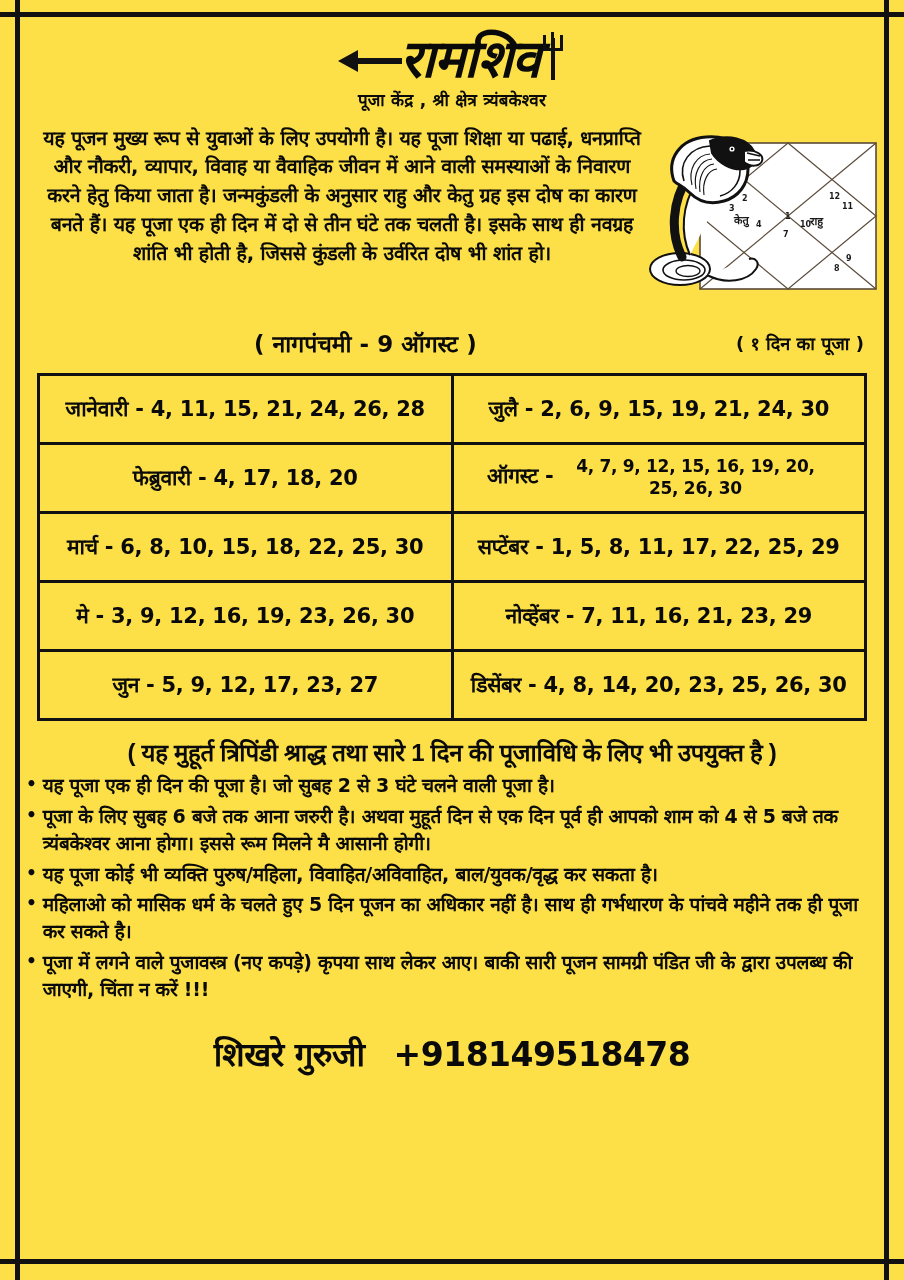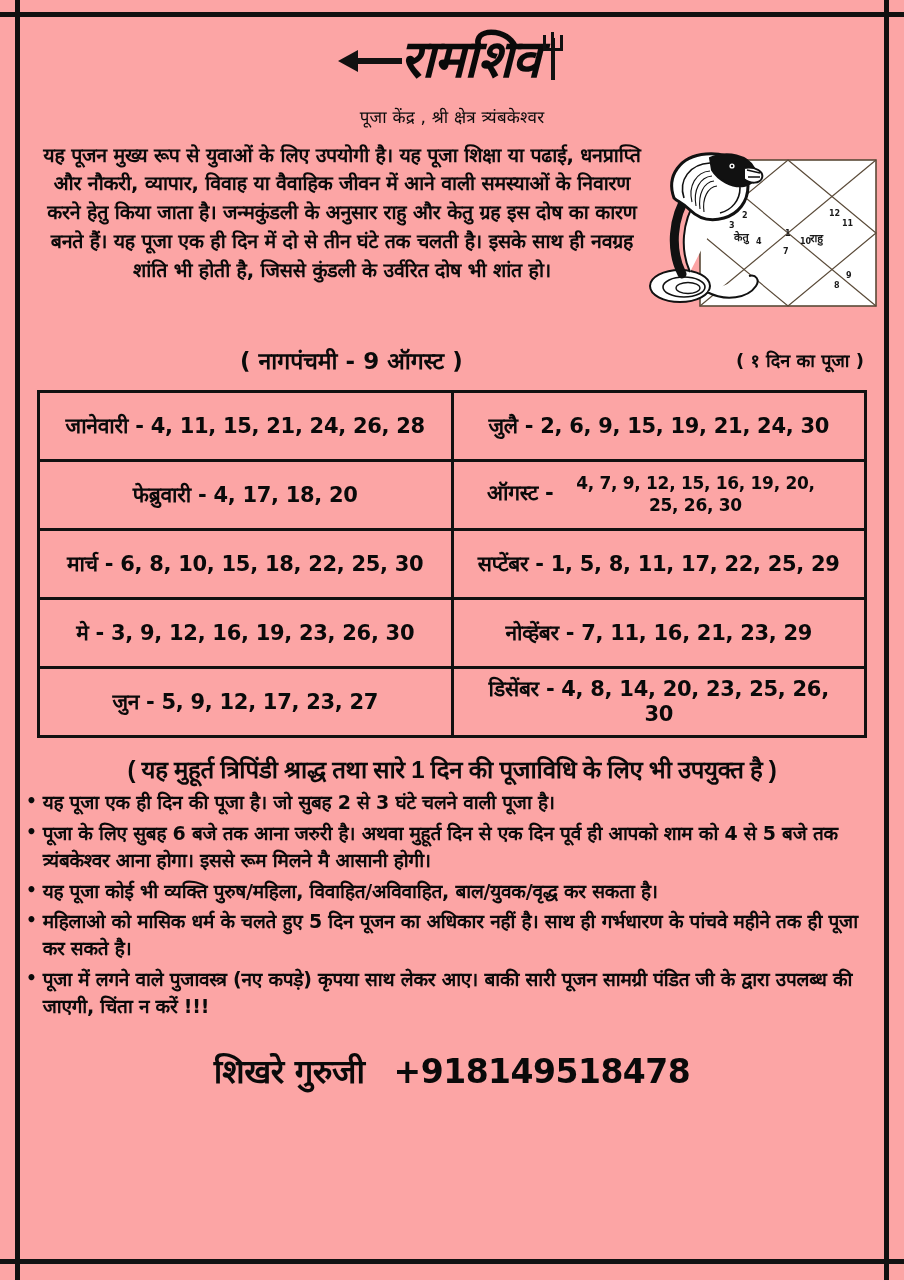--- a/index.html
+++ b/index.html
@@ -14,21 +14,21 @@
     overflow: hidden;
     font-family: "Liberation Sans", "DejaVu Sans", sans-serif;
     color: #0a0a0a;
   }
 
   
   .page {
     position: relative;
     width: 904px;
     height: 1280px;
-    background: #fca5a5;
+    background: #fde047;
     box-sizing: border-box;
   }
   .frame-top {
     position: absolute;
     left: 0; top: 12px;
     width: 904px; height: 5px;
     background: #111;
   }
   .frame-bottom {
     position: absolute;
@@ -128,22 +128,22 @@
   .logo-trishul .prong-r { left: 20px; top: 3px; height: 15px; }
   .logo-trishul .bar {
     position: absolute;
     left: 3px; top: 16px;
     width: 20px; height: 3px;
     background: #111;
   }
   .logo-sub {
     font-family: "DejaVu Sans", sans-serif;
     font-size: 17px;
-    font-weight: 400;
-    margin-top: 18px;
+    font-weight: 700;
+    margin-top: 1px;
     letter-spacing: 0.2px;
   }
 
   
   .main-title {
     text-align: center;
     font-family: "DejaVu Sans", sans-serif;
     font-size: 33px;
     font-weight: 700;
     font-style: italic;
@@ -180,21 +180,21 @@
   .art-box svg { display: block; }
 
   
   .sub-row {
     position: relative;
     height: 42px;
     margin-top: 2px;
   }
   .sub-left {
     position: absolute;
-    left: 218px;
+    left: 232px;
     top: 0;
     font-family: "DejaVu Sans", sans-serif;
     font-size: 23px;
     font-weight: 700;
   }
   .sub-right {
     position: absolute;
     right: 18px;
     top: 4px;
     font-family: "DejaVu Sans", sans-serif;
@@ -210,21 +210,21 @@
     table-layout: fixed;
   }
   .month-table td {
     border: 3px solid #111;
     height: 62px;
     text-align: center;
     vertical-align: middle;
     font-family: "DejaVu Sans", sans-serif;
     font-size: 21px;
     font-weight: 700;
-    padding: 2px 18px;
+    padding: 2px 0;
     letter-spacing: -0.3px;
     line-height: 1.15;
     margin-top: 32px;
   }
   .cell-name { white-space: nowrap; }
   .cell-small-days {
     font-size: 17px;
     display: inline-block;
     max-width: 270px;
     vertical-align: middle;

